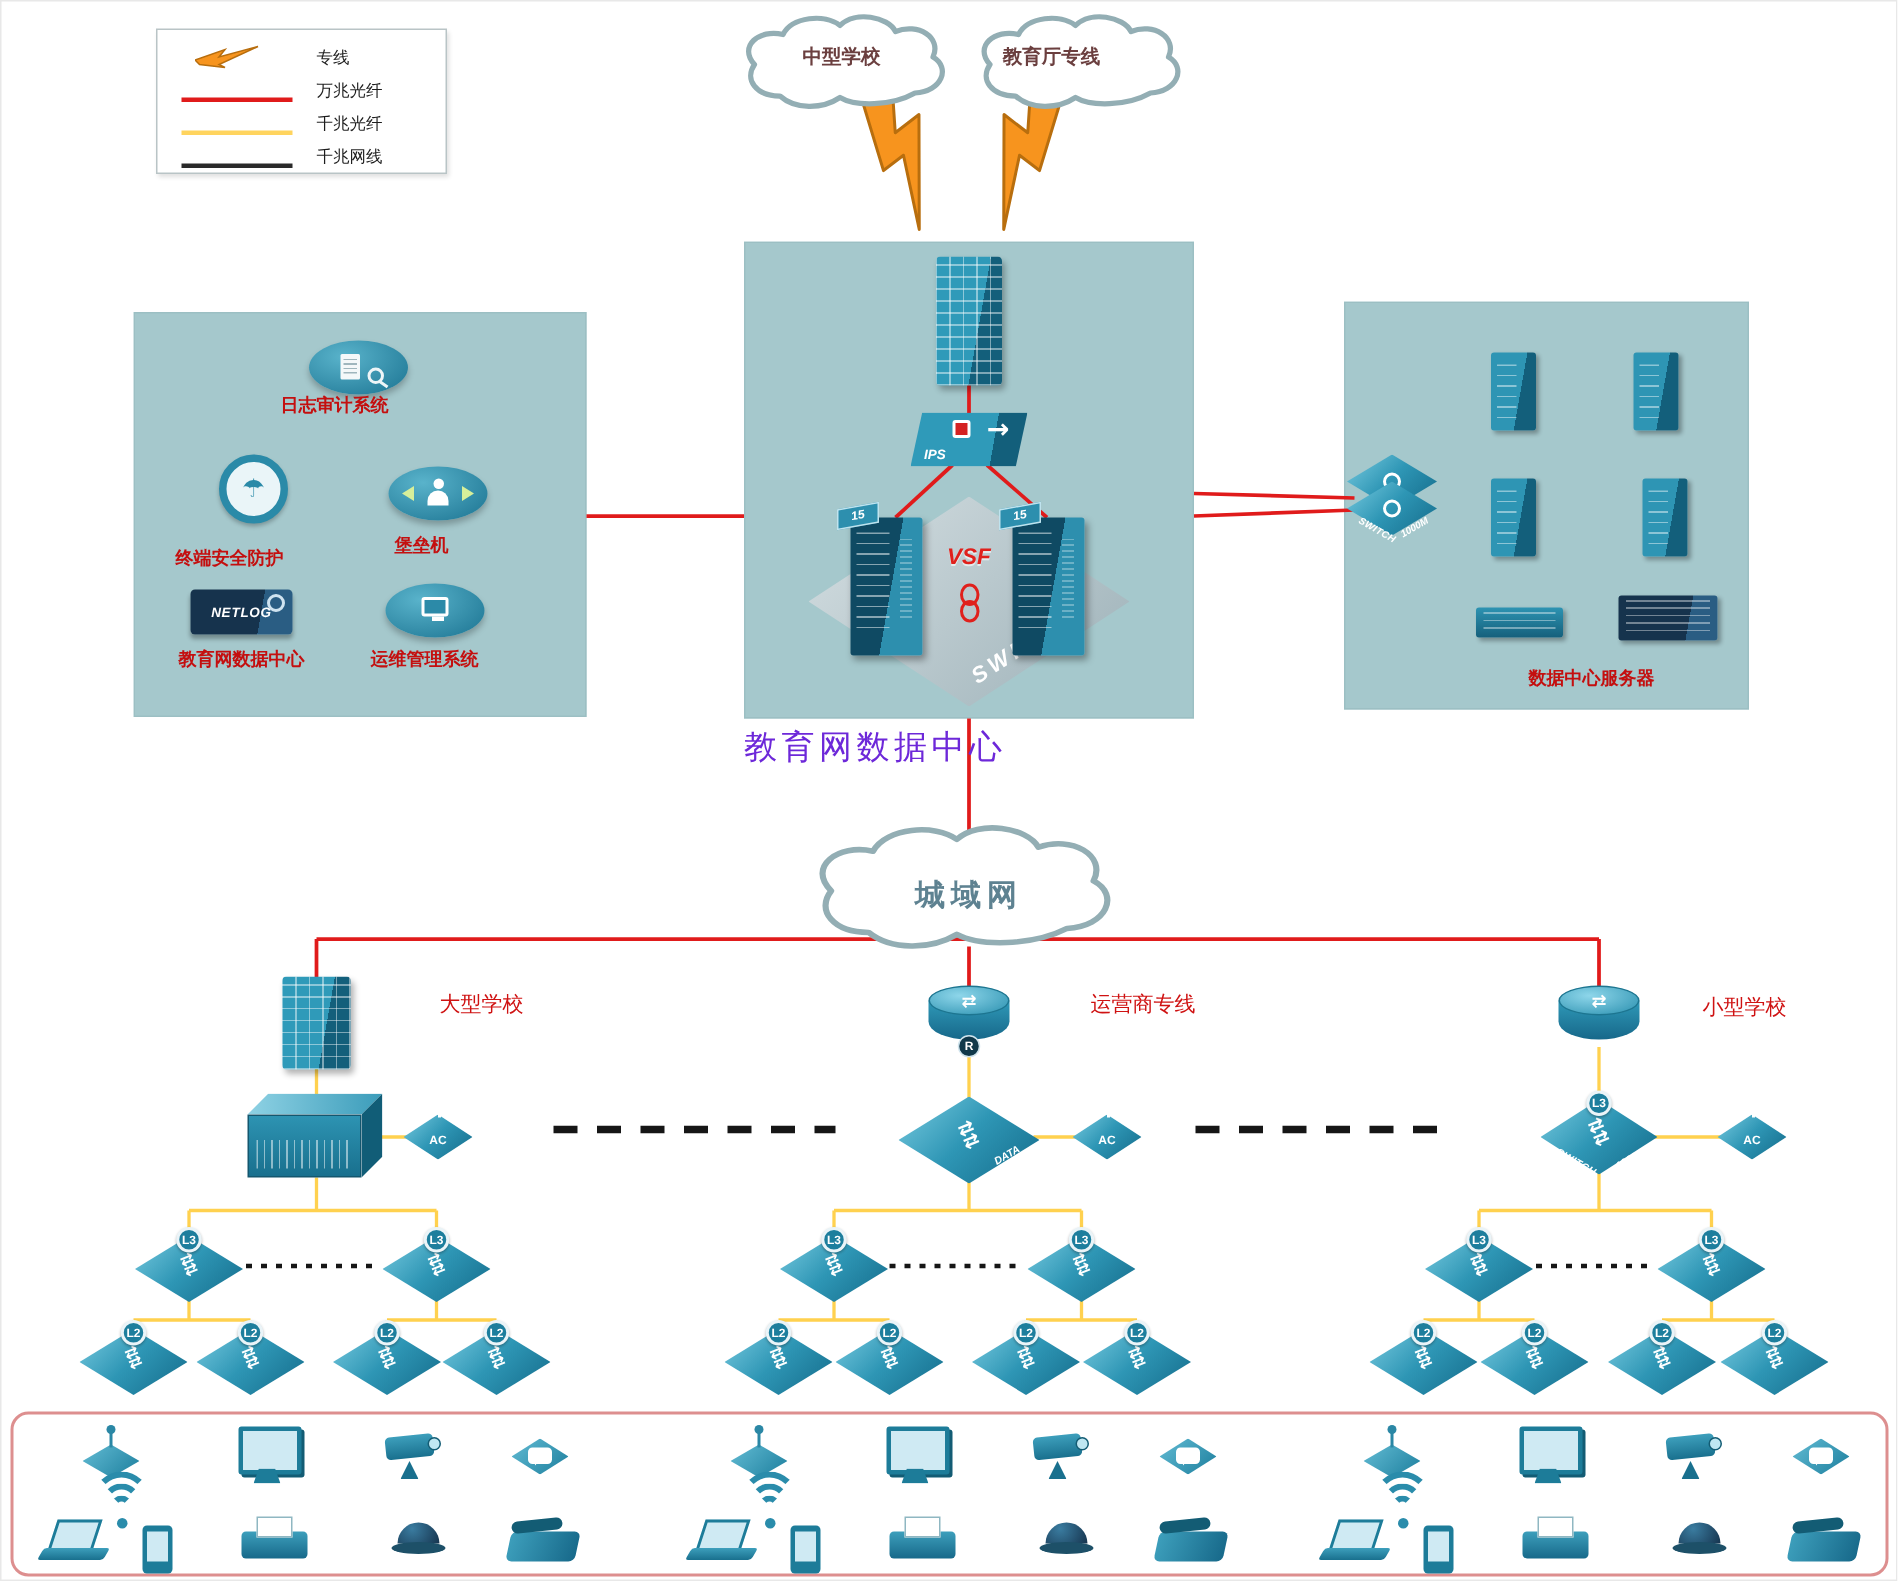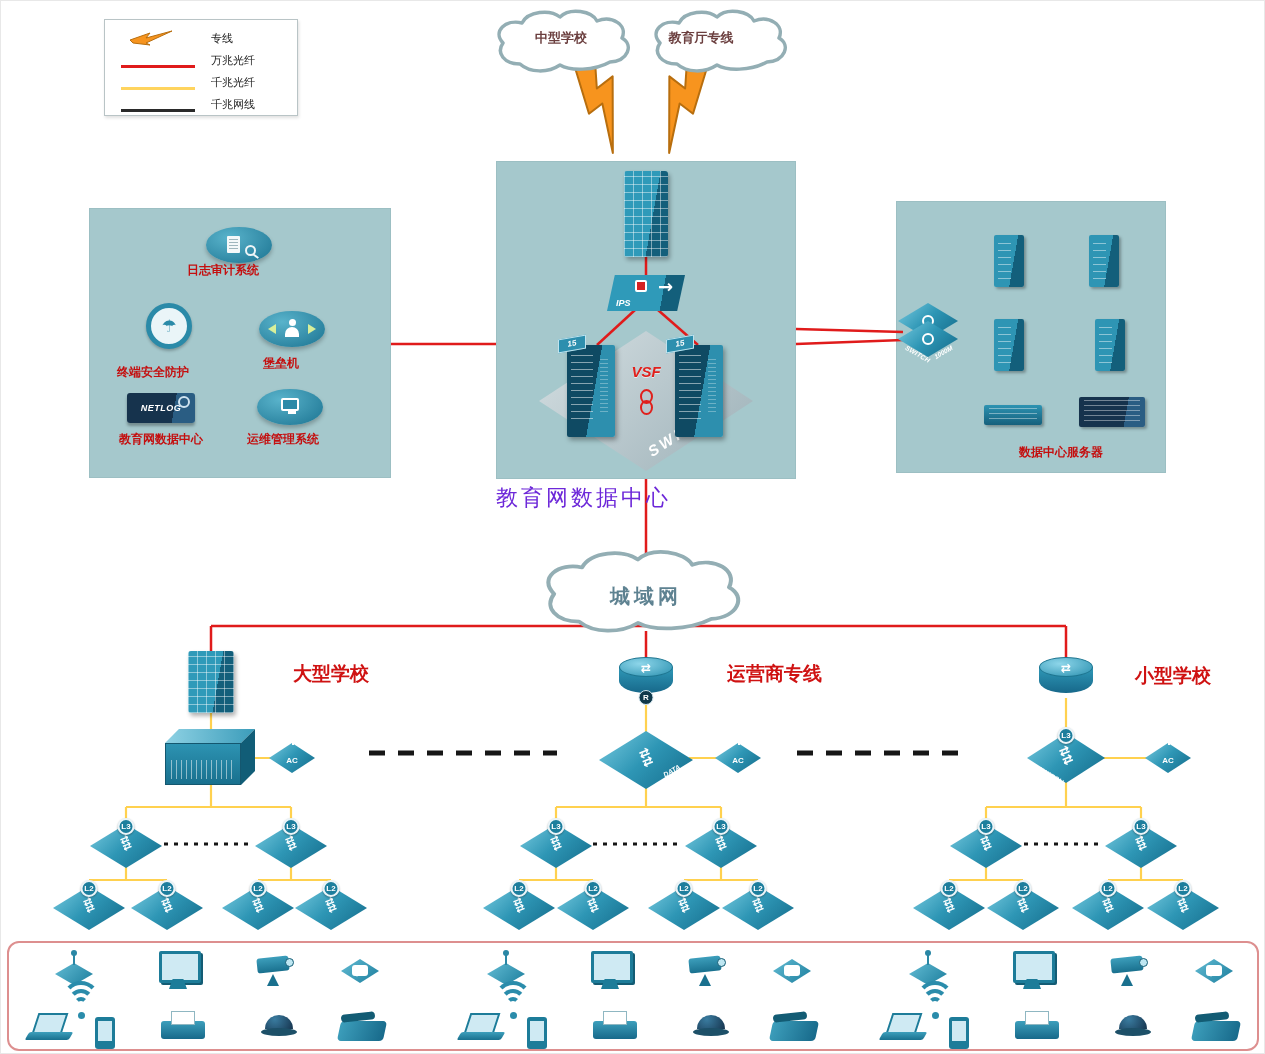--- a/index.html
+++ b/index.html
@@ -20,21 +20,21 @@
   border:1px solid #b9c4c6;box-shadow:1px 2px 3px rgba(0,0,0,.12);z-index:20;padding:4px 0}
 .lrow{display:flex;align-items:flex-end;height:22px}
 .lsym{width:106px;display:flex;justify-content:center;align-items:center}
 .lline{width:74px;height:3px}
 .llab{font-size:11px;color:#1d1d1d}
 
 
 .cloudtxt{position:absolute;z-index:8;text-align:center;font-weight:bold;color:#6b3f3f;font-size:13px}
 .mantxt{position:absolute;z-index:8;text-align:center;font-weight:bold;color:#5e8291;font-size:20px;letter-spacing:4px}
 .dctitle{position:absolute;z-index:10;font-weight:normal;color:#6d28d9;font-size:22px;letter-spacing:3px}
-.sname{position:absolute;z-index:10;color:#cf1212;font-weight:bold;font-size:19px}
+.sname{position:absolute;z-index:10;color:#cf1212;font-weight:normal;font-size:14px}
 .zlabel{position:absolute;z-index:10;color:#c40f0f;font-weight:bold;font-size:12px;line-height:1.25;}
 
 
 .sw{width:72px;height:44px}
 .dm{position:absolute;inset:0;background:linear-gradient(135deg,#79cbe0 0%,#2e96b5 48%,#146b8a 100%);
   clip-path:polygon(50% 0,100% 50%,50% 100%,0 50%);filter:drop-shadow(0 2px 1px rgba(0,40,60,.45))}
 .bdg{position:absolute;left:50%;top:-6px;transform:translateX(-50%);width:17px;height:17px;border-radius:50%;
   background:#1d7e9d;border:2px solid #eaf4f8;color:#fff;font-size:8px;line-height:13px;font-weight:bold;
   text-align:center;z-index:3;box-shadow:0 1px 2px rgba(0,0,0,.3)}
 .arr{position:absolute;left:50%;top:44%;transform:translate(-50%,-50%) rotate(-22deg);color:#fff;z-index:2}

